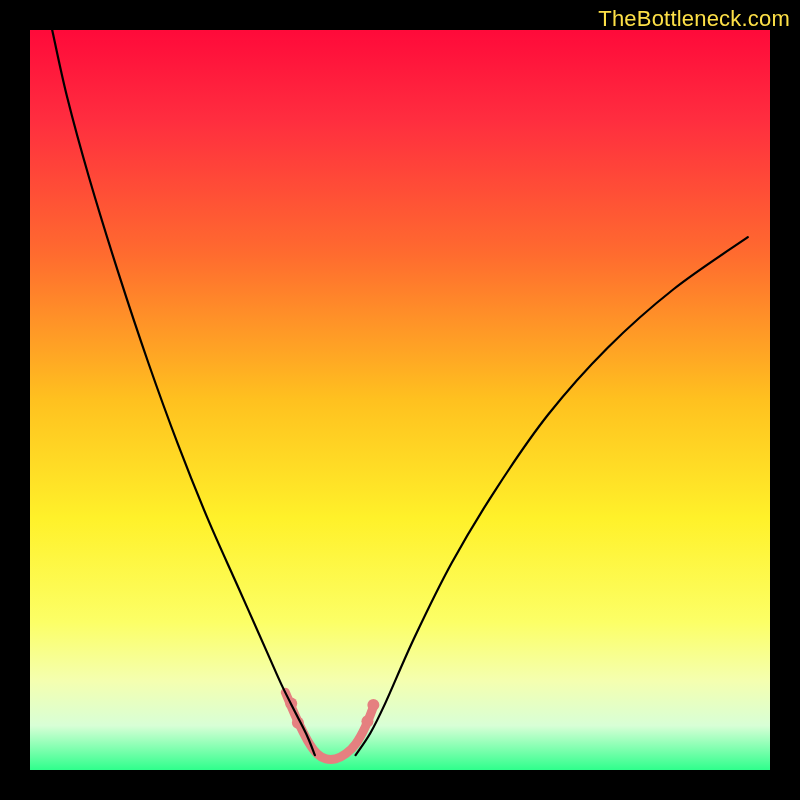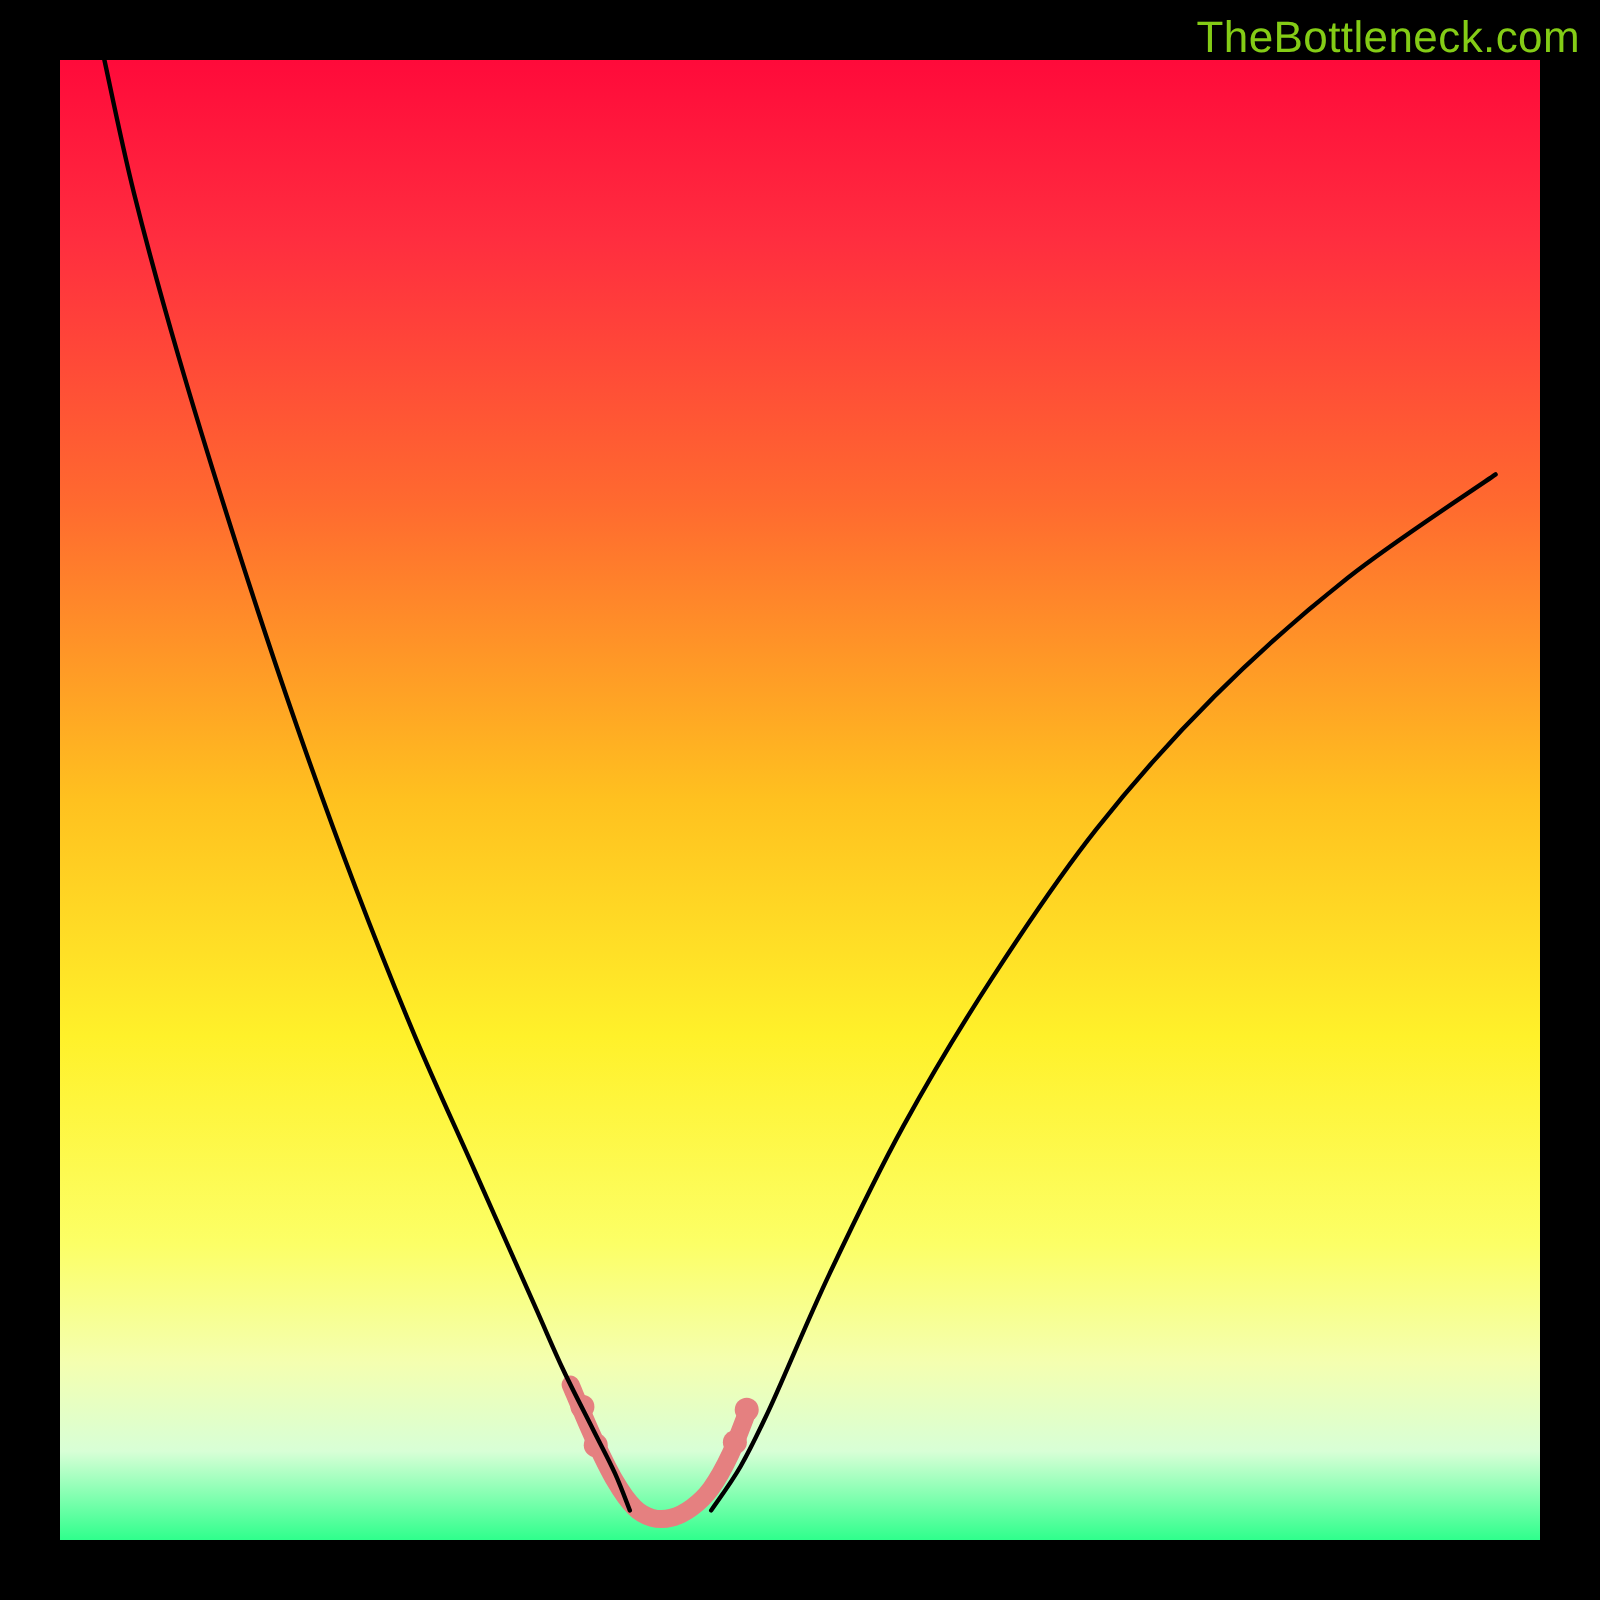--- a/index.html
+++ b/index.html
@@ -16,21 +16,21 @@
     width: 800px;
     height: 800px;
     background: #000;
   }
   .watermark {
     position: absolute;
     top: 6px;
     right: 10px;
     font-size: 22px;
     font-weight: 500;
-    color: #84cc16;
+    color: #fde047;
     letter-spacing: 0.2px;
     z-index: 10;
     user-select: none;
   }
   svg.plot {
     position: absolute;
     left: 0;
     top: 0;
     width: 800px;
     height: 800px;

